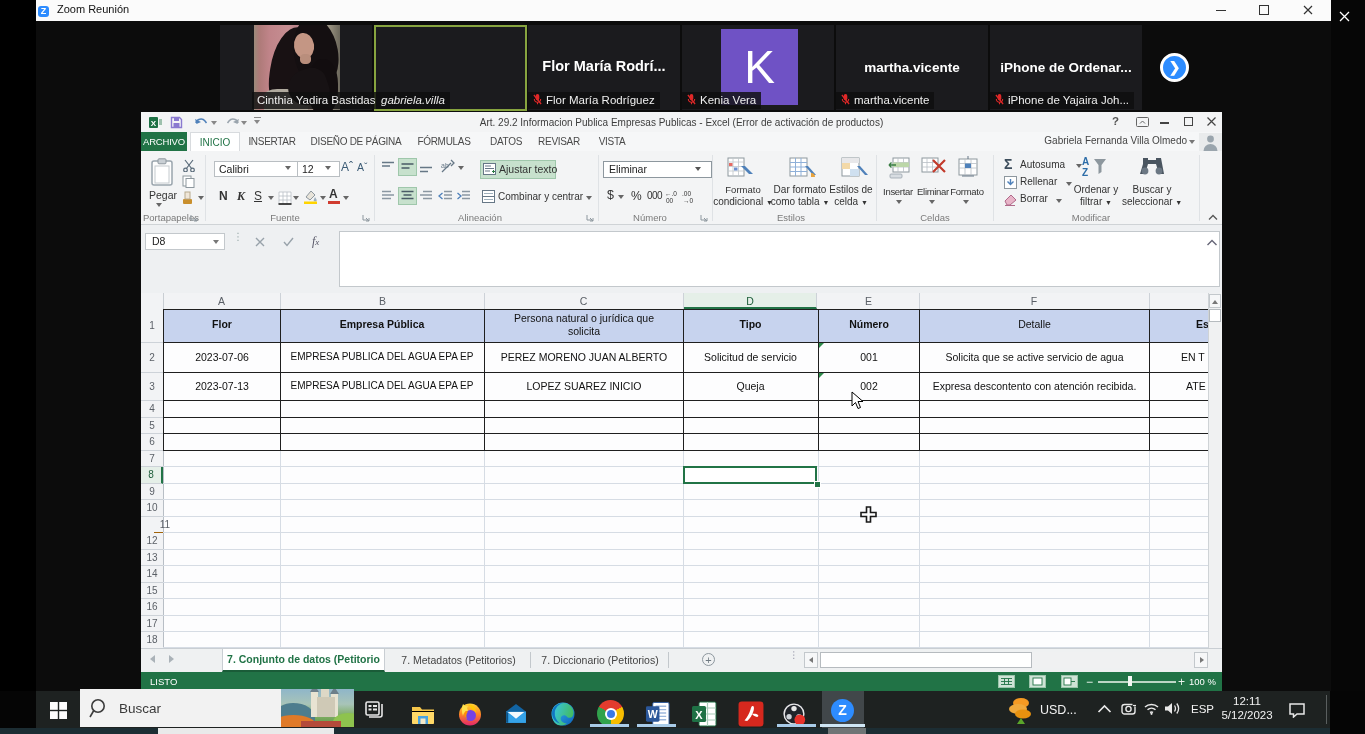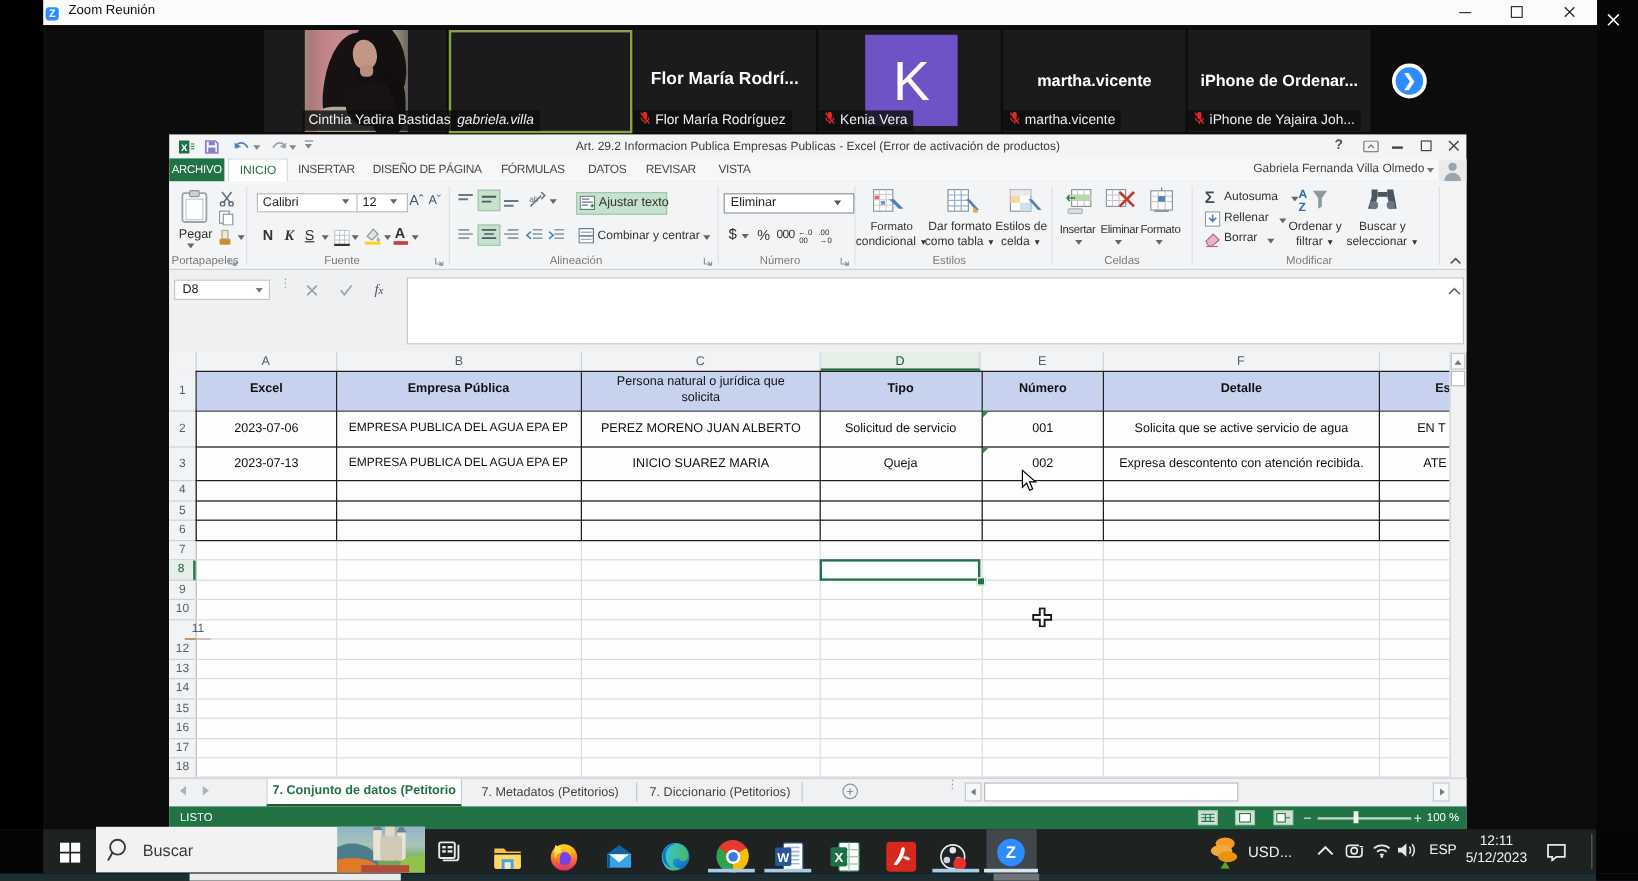--- a/index.html
+++ b/index.html
@@ -456,39 +456,39 @@
 <div class="tvline" style="left:1149px;top:309px;height:141px;"></div>
 
 <div class="abs" style="left:164px;top:310px;width:1044px;height:32px;background:#c7d3ee;"></div>
 <div class="tvline" style="left:280px;top:310px;height:32px;"></div>
 <div class="tvline" style="left:484px;top:310px;height:32px;"></div>
 <div class="tvline" style="left:683px;top:310px;height:32px;"></div>
 <div class="tvline" style="left:818px;top:310px;height:32px;"></div>
 <div class="tvline" style="left:919px;top:310px;height:32px;"></div>
 <div class="tvline" style="left:1149px;top:310px;height:32px;"></div>
 
-<div class="cell" style="left:164px;top:318px;width:116px;font-weight:bold;">Excel</div>
+<div class="cell" style="left:164px;top:318px;width:116px;font-weight:bold;">Flor</div>
 <div class="cell" style="left:281px;top:318px;width:202px;font-weight:bold;">Empresa Pública</div>
 <div class="cell" style="left:485px;top:312px;width:198px;font-weight:normal;line-height:13px;">Persona natural o jurídica que<br>solicita</div>
 <div class="cell" style="left:684px;top:318px;width:133px;font-weight:bold;">Tipo</div>
 <div class="cell" style="left:819px;top:318px;width:100px;font-weight:bold;">Número</div>
-<div class="cell" style="left:920px;top:318px;width:229px;font-weight:bold;">Detalle</div>
+<div class="cell" style="left:920px;top:318px;width:229px;font-weight:normal;">Detalle</div>
 <div class="cell" style="left:1150px;top:318px;width:58px;font-weight:bold;text-align:left;"><span style="margin-left:46px;">Es</span></div>
 
 <div class="cell" style="left:164px;top:351px;width:116px;">2023-07-06</div>
 <div class="cell" style="left:281px;top:351px;width:202px;font-size:10px;">EMPRESA PUBLICA DEL AGUA EPA EP</div>
 <div class="cell" style="left:485px;top:351px;width:198px;">PEREZ MORENO JUAN ALBERTO</div>
 <div class="cell" style="left:684px;top:351px;width:133px;">Solicitud de servicio</div>
 <div class="cell" style="left:819px;top:351px;width:100px;">001</div>
 <div class="cell" style="left:920px;top:351px;width:229px;">Solicita que se active servicio de agua</div>
 <div class="cell" style="left:1150px;top:351px;width:58px;text-align:left;"><span style="margin-left:31px;">EN T</span></div>
 
 <div class="cell" style="left:164px;top:380px;width:116px;">2023-07-13</div>
 <div class="cell" style="left:281px;top:380px;width:202px;font-size:10px;">EMPRESA PUBLICA DEL AGUA EPA EP</div>
-<div class="cell" style="left:485px;top:380px;width:198px;">INICIO SUAREZ MARIA</div>
+<div class="cell" style="left:485px;top:380px;width:198px;">LOPEZ SUAREZ INICIO</div>
 <div class="cell" style="left:684px;top:380px;width:133px;">Queja</div>
 <div class="cell" style="left:819px;top:380px;width:100px;">002</div>
 <div class="cell" style="left:920px;top:380px;width:229px;">Expresa descontento con atención recibida.</div>
 <div class="cell" style="left:1150px;top:380px;width:58px;text-align:left;"><span style="margin-left:36px;">ATE</span></div>
 
 <div class="abs" style="left:819px;top:343px;width:0;height:0;border-top:5px solid #2e8b4a;border-right:5px solid transparent;"></div>
 <div class="abs" style="left:819px;top:373px;width:0;height:0;border-top:5px solid #2e8b4a;border-right:5px solid transparent;"></div>
 
 <div class="abs" style="left:683px;top:466px;width:134px;height:18px;border:2px solid #217346;box-sizing:border-box;background:#fff;"></div>
 <div class="abs" style="left:814px;top:481px;width:5px;height:5px;background:#217346;border:1px solid #fff;"></div>

